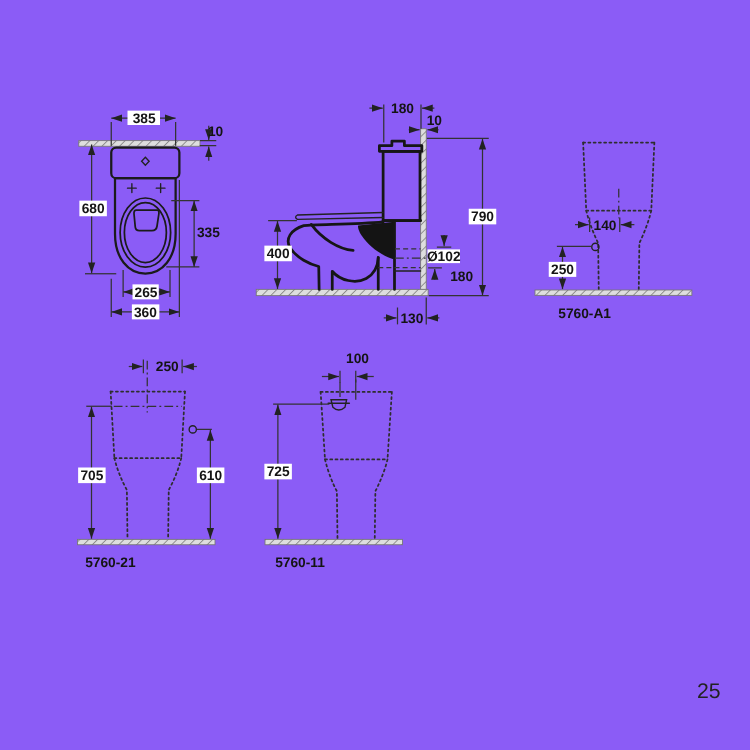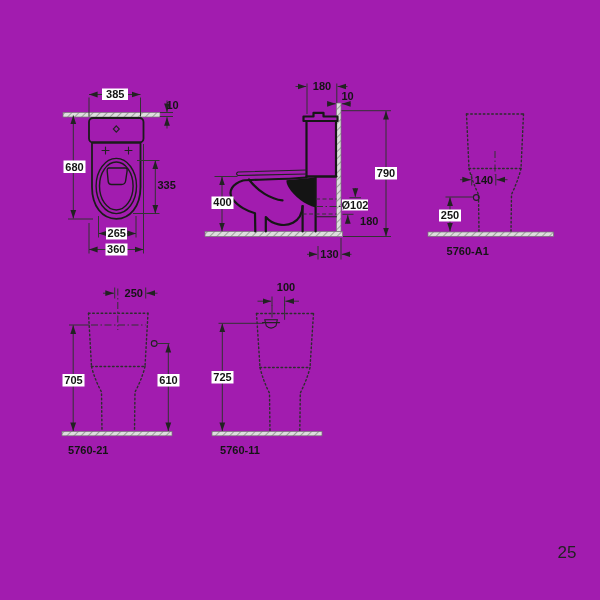--- a/index.html
+++ b/index.html
@@ -1,16 +1,16 @@
 <!DOCTYPE html>
 <html><head>
 <meta charset="utf-8">
 <style>
   html,body{margin:0;padding:0;background:#fff;}
-  #stage{position:relative;width:600px;height:600px;background:#a21caf;overflow:hidden;
+  #stage{position:relative;width:600px;height:600px;background:#8b5cf6;overflow:hidden;
          font-family:"Liberation Sans",sans-serif;}
   svg{position:absolute;left:0;top:0;}
   
   .o  {fill:none;stroke:#161616;stroke-width:2.2;stroke-linejoin:round;stroke-linecap:round;}
   .o2 {fill:none;stroke:#1b1b1b;stroke-width:1.8;stroke-linejoin:round;}
   .m  {fill:none;stroke:#1b1b1b;stroke-width:1.4;}
   .t  {fill:none;stroke:#222;stroke-width:1.1;stroke-linecap:round;}
   .d  {fill:none;stroke:#333;stroke-width:1;}
   .dot{fill:none;stroke:#2e2e2e;stroke-width:1.4;stroke-dasharray:1.6 2.6;stroke-linecap:round;}
   .dsh{fill:none;stroke:#333;stroke-width:1;stroke-dasharray:4 2.5;}

